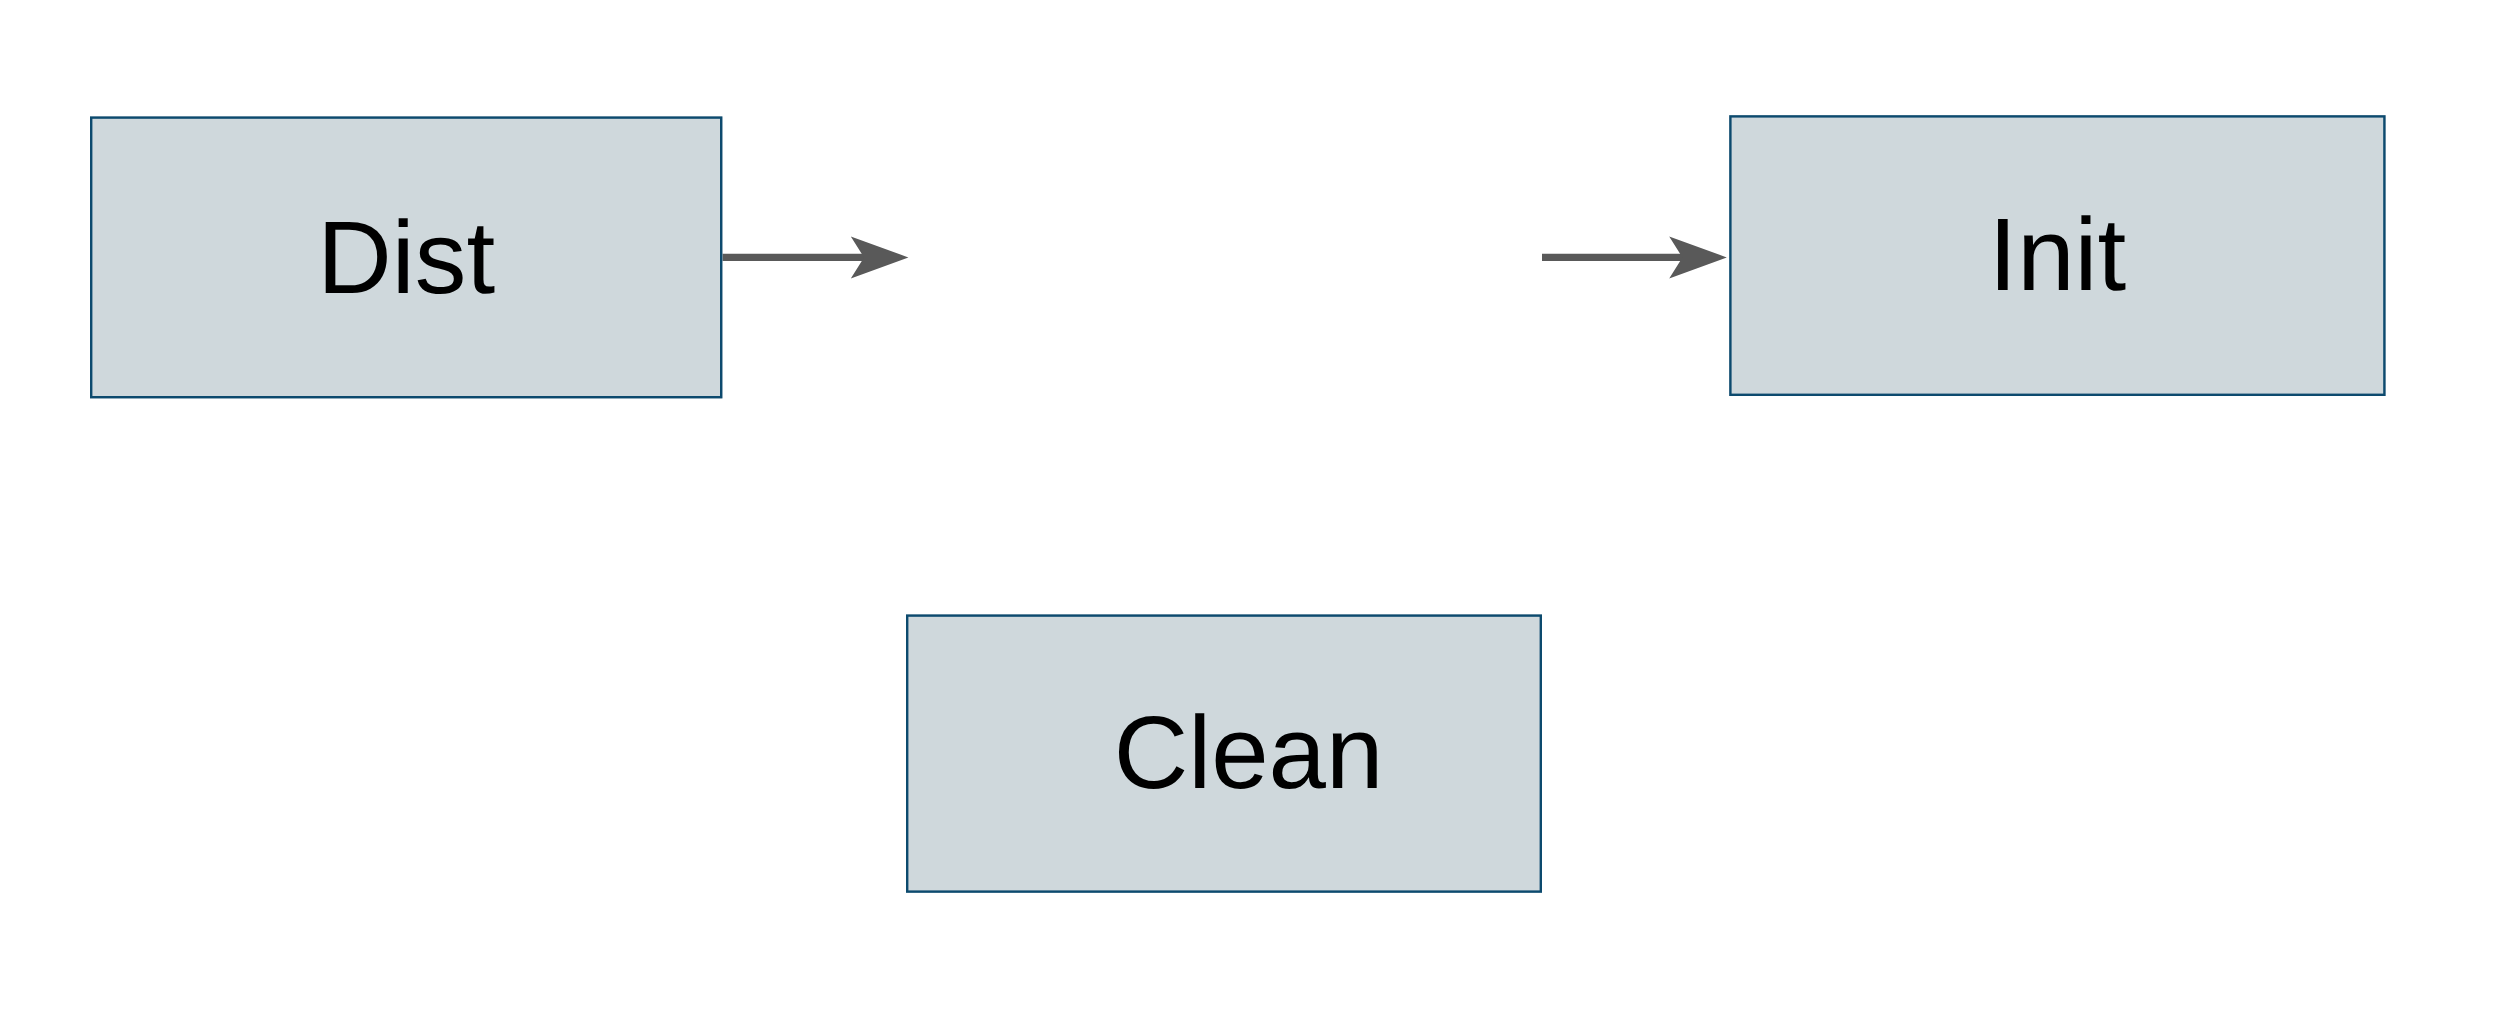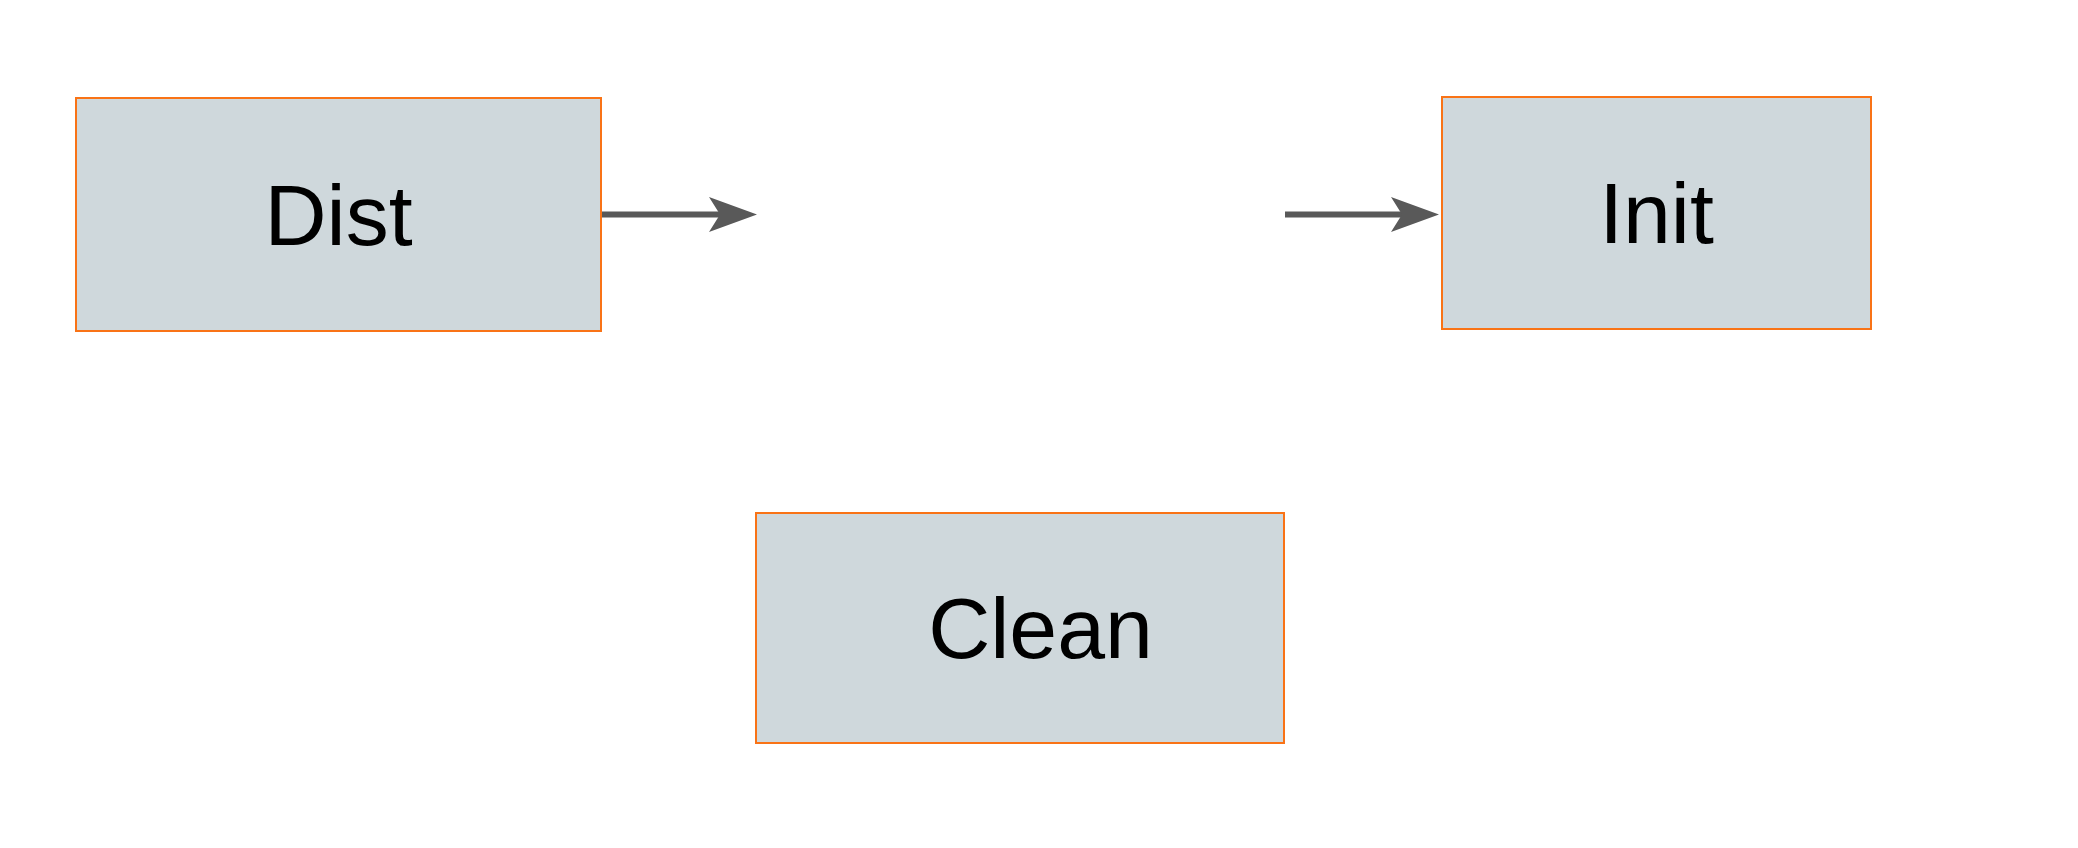--- a/index.html
+++ b/index.html
@@ -11,37 +11,37 @@
   .canvas {
     position: relative;
     width: 2078px;
     height: 848px;
     background: #ffffff;
     overflow: hidden;
   }
   .node {
     position: absolute;
     background: #cfd8dc;
-    border: 2px solid #f97316;
+    border: 2px solid #0c4a6e;
     box-sizing: border-box;
     display: flex;
     align-items: center;
     justify-content: center;
   }
   .node-label {
     color: #000000;
     font-size: 86px;
     font-weight: 400;
     letter-spacing: 0px;
     line-height: 1;
     white-space: nowrap;
   }
   #node-dist    { left: 75px;   top: 97px;  width: 527px; height: 235px; }
   #node-compile { left: 759px;  top: 97px;  width: 524px; height: 235px; }
-  #node-init    { left: 1441px; top: 96px;  width: 431px; height: 234px; }
+  #node-init    { left: 1441px; top: 96px;  width: 547px; height: 234px; }
   #node-clean   { left: 755px;  top: 512px; width: 530px; height: 232px; padding-left: 41px; }
   .edge-layer {
     position: absolute;
     left: 0;
     top: 0;
     width: 2078px;
     height: 848px;
     pointer-events: none;
   }
 </style>

